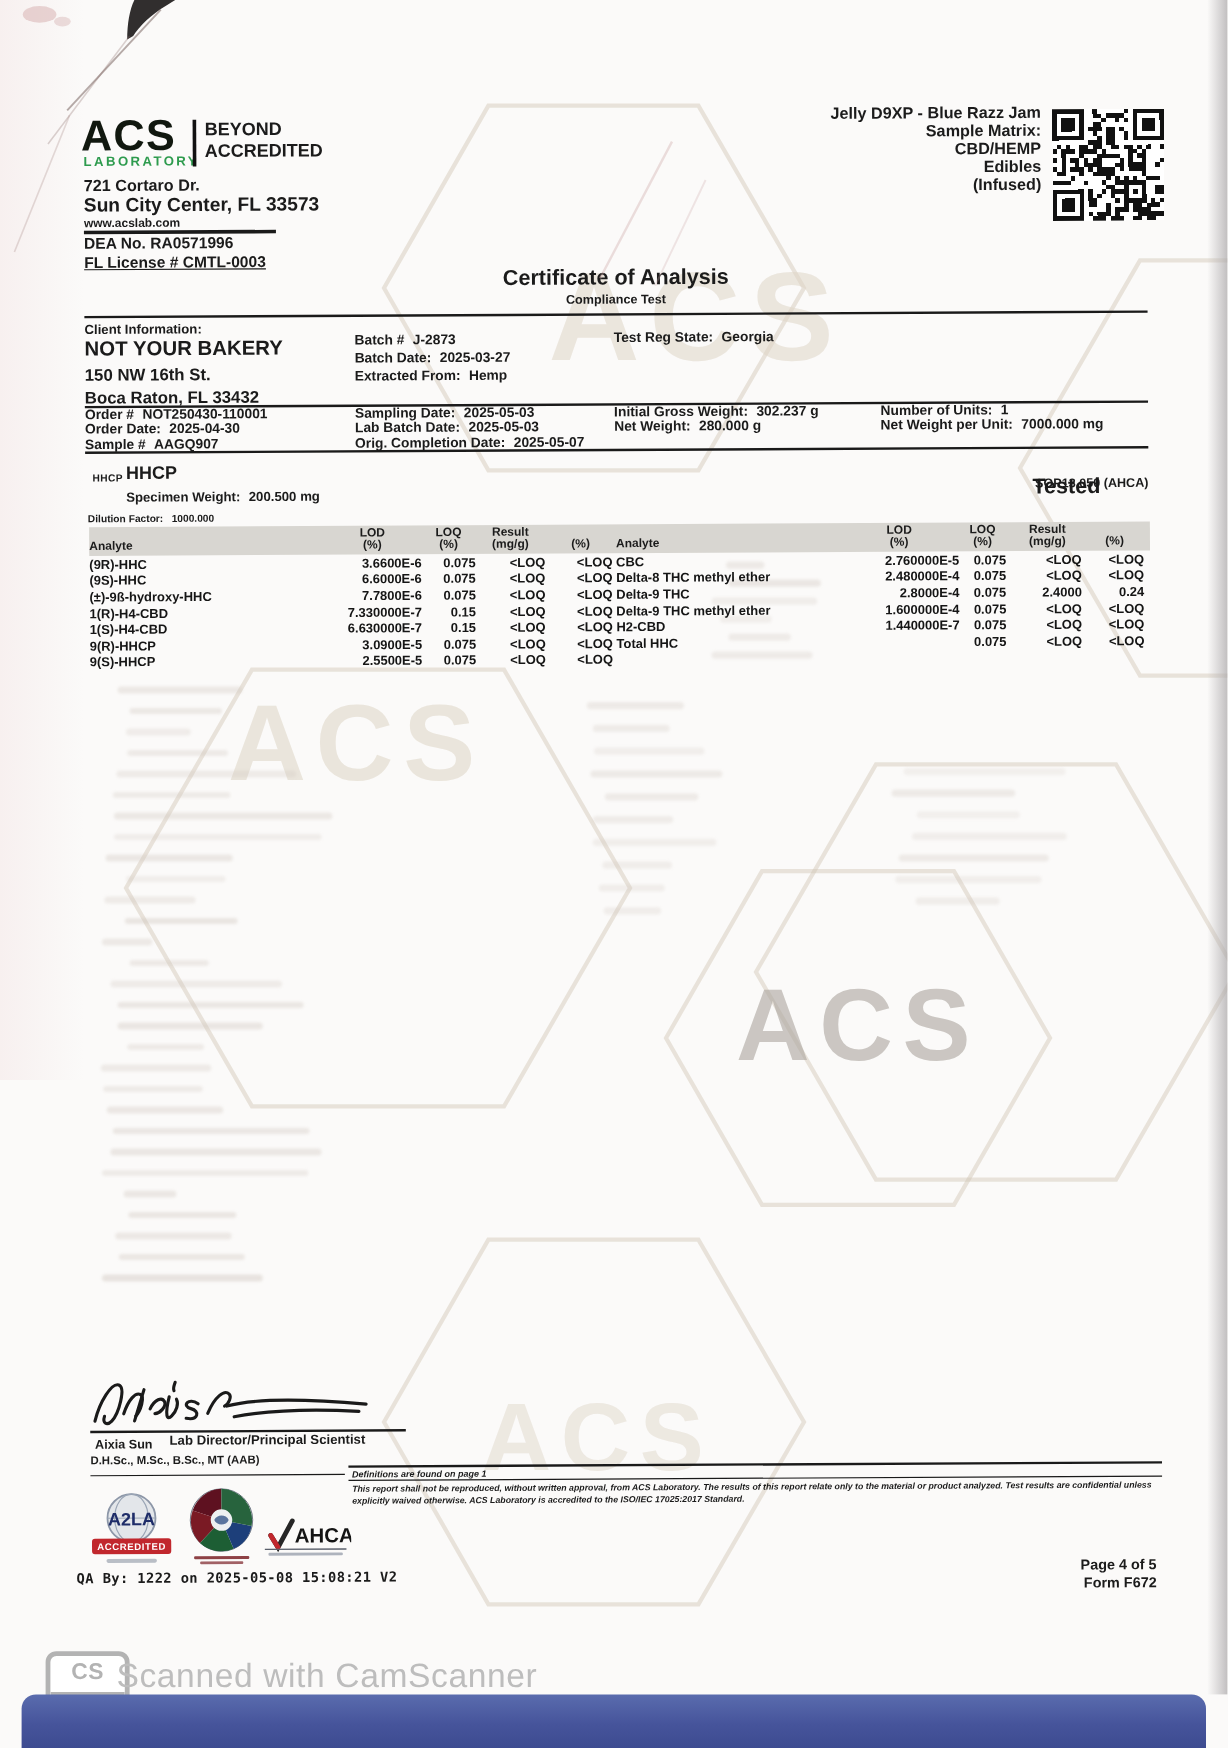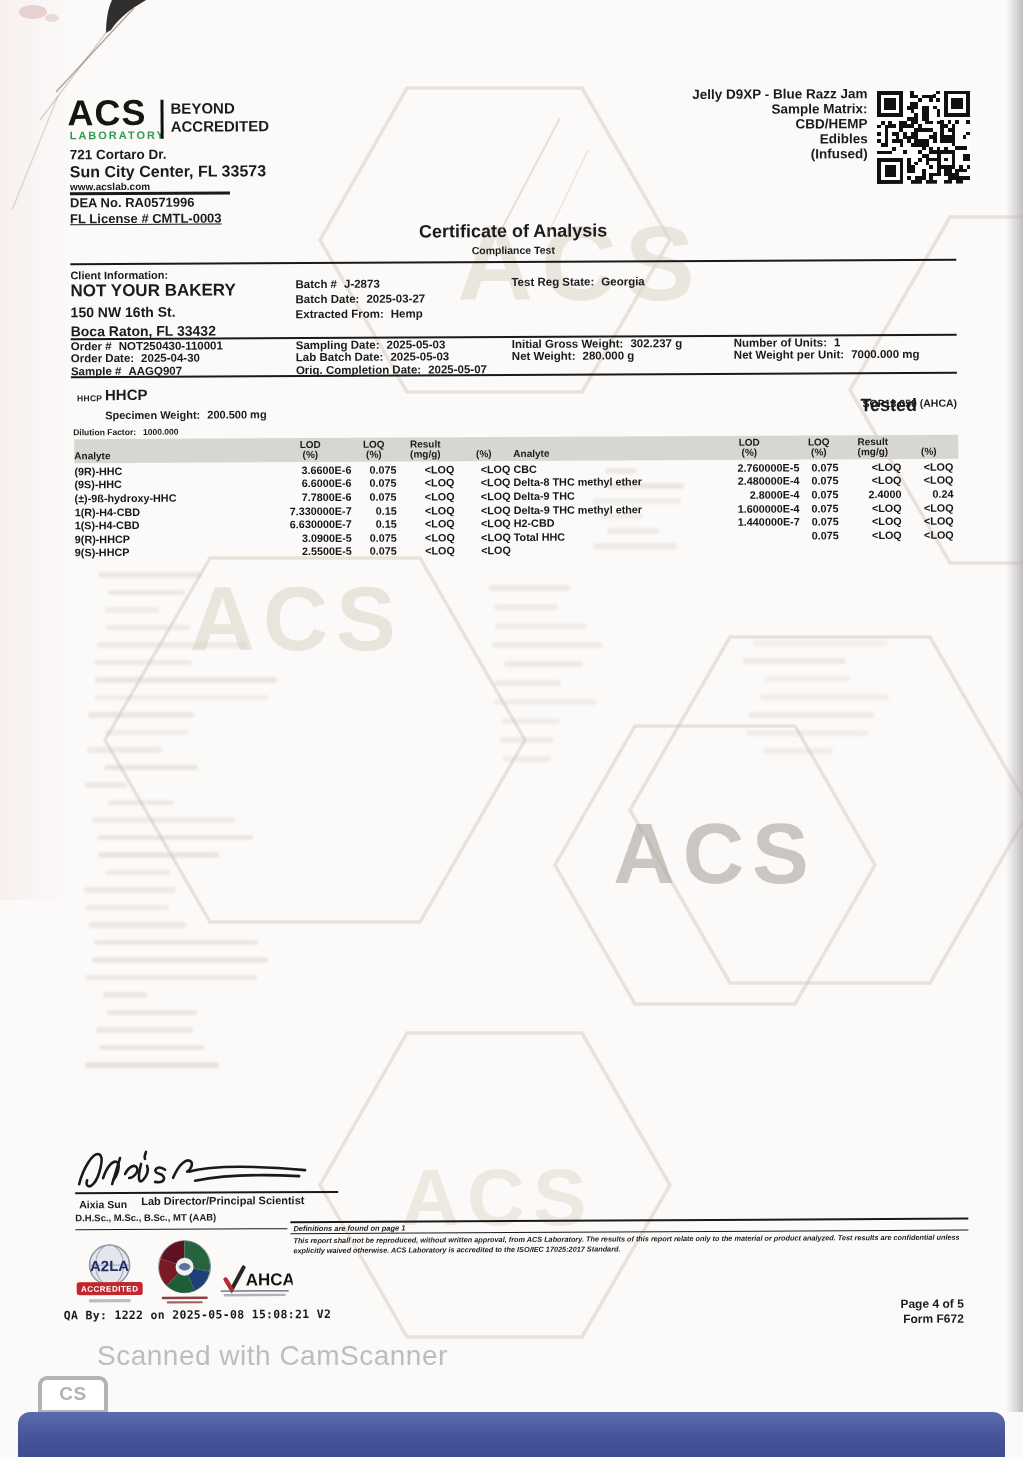--- a/index.html
+++ b/index.html
@@ -37,21 +37,21 @@
   .ghost { position:absolute; background:#cfc5bd; border-radius:3px; filter:blur(1.2px); }
   .edge-right { position:absolute; right:0; top:0; width:17px; height:1412px;
     background:linear-gradient(90deg, rgba(185,182,184,0) 0%, rgba(178,175,177,0.55) 70%, rgba(168,165,167,0.7) 100%); }
   .pink-tint { position:absolute; left:0; top:0; width:70px; height:900px;
     background:linear-gradient(90deg, rgba(235,210,210,0.25), rgba(235,210,210,0)); }
   .cs-badge { position:absolute; left:38px; top:1376px; width:70px; height:47px;
     border:4px solid #b3b3b3; border-radius:9px; background:#fff; overflow:hidden; }
   .cs-badge .cs-txt { position:absolute; left:0; right:0; top:3px; text-align:center;
     font-weight:700; font-size:19px; color:#b3b3b3; letter-spacing:.5px; }
   .cs-badge .cs-bar { position:absolute; left:0; right:0; bottom:0; height:9px; background:#b3b3b3; }
-  .cs-text { position:absolute; left:97px; top:1340px; font-size:28px; font-weight:400; color:#bdbdbd; letter-spacing:.5px; }
+  .cs-text { position:absolute; left:97px; top:1381px; font-size:28px; font-weight:400; color:#bdbdbd; letter-spacing:.5px; }
   .blue-bar { position:absolute; left:18px; top:1412px; width:987px; height:45px;
     border-radius:12px 12px 0 0;
     background:linear-gradient(180deg,#5a6cae 0%,#46549b 55%,#3d4b90 100%); }
   .wedge-line { stroke:rgba(95,72,66,0.45); stroke-width:1.6; }
 </style>
 </head>
 <body>
 
 <div class="pink-tint"></div>
 

